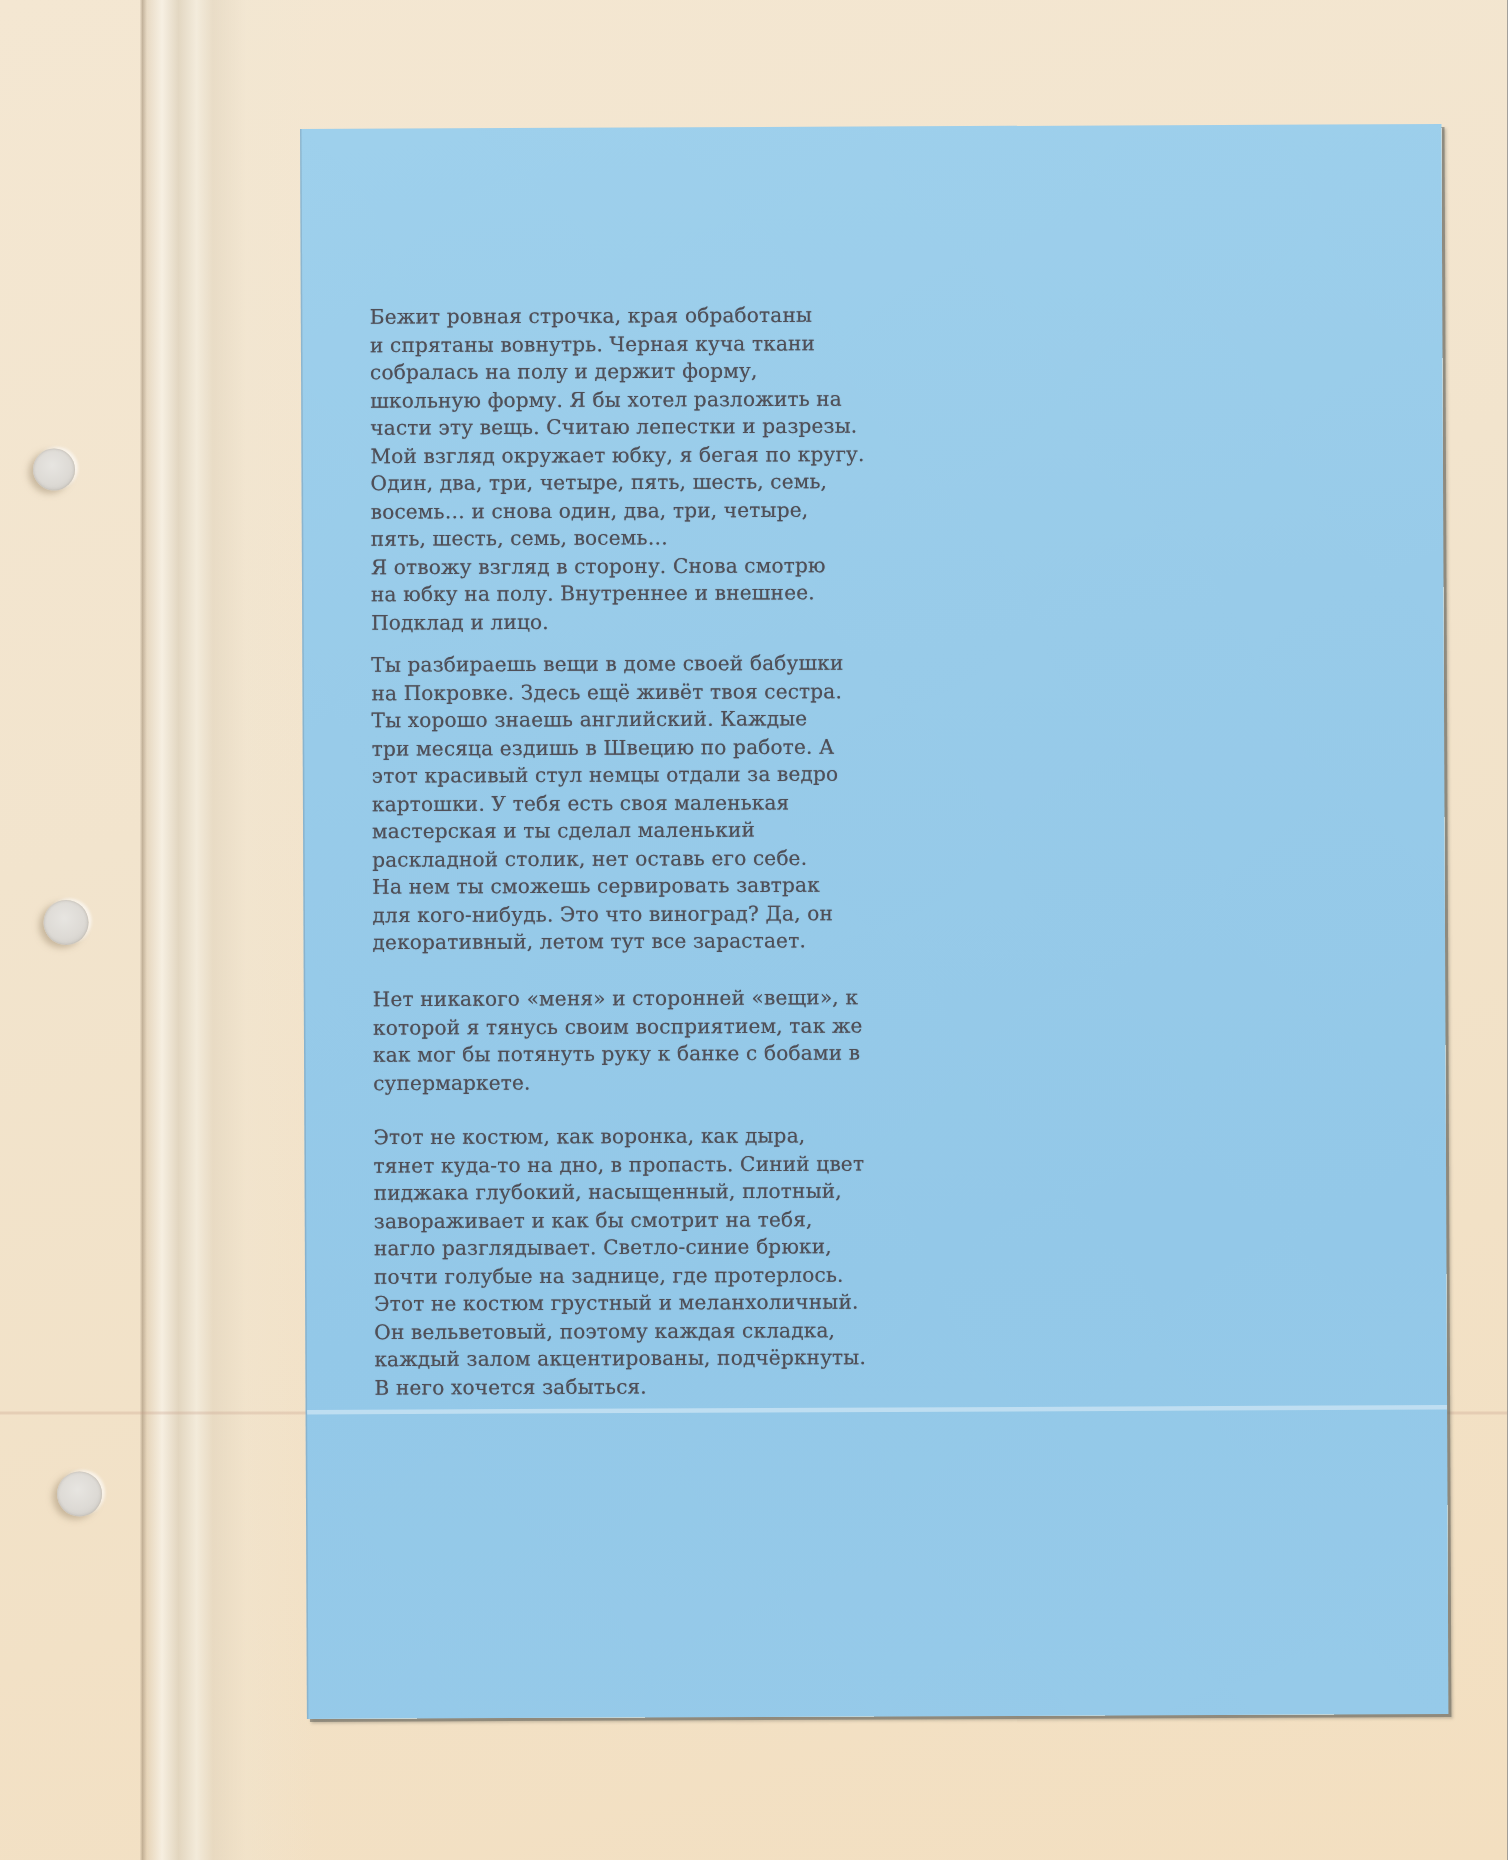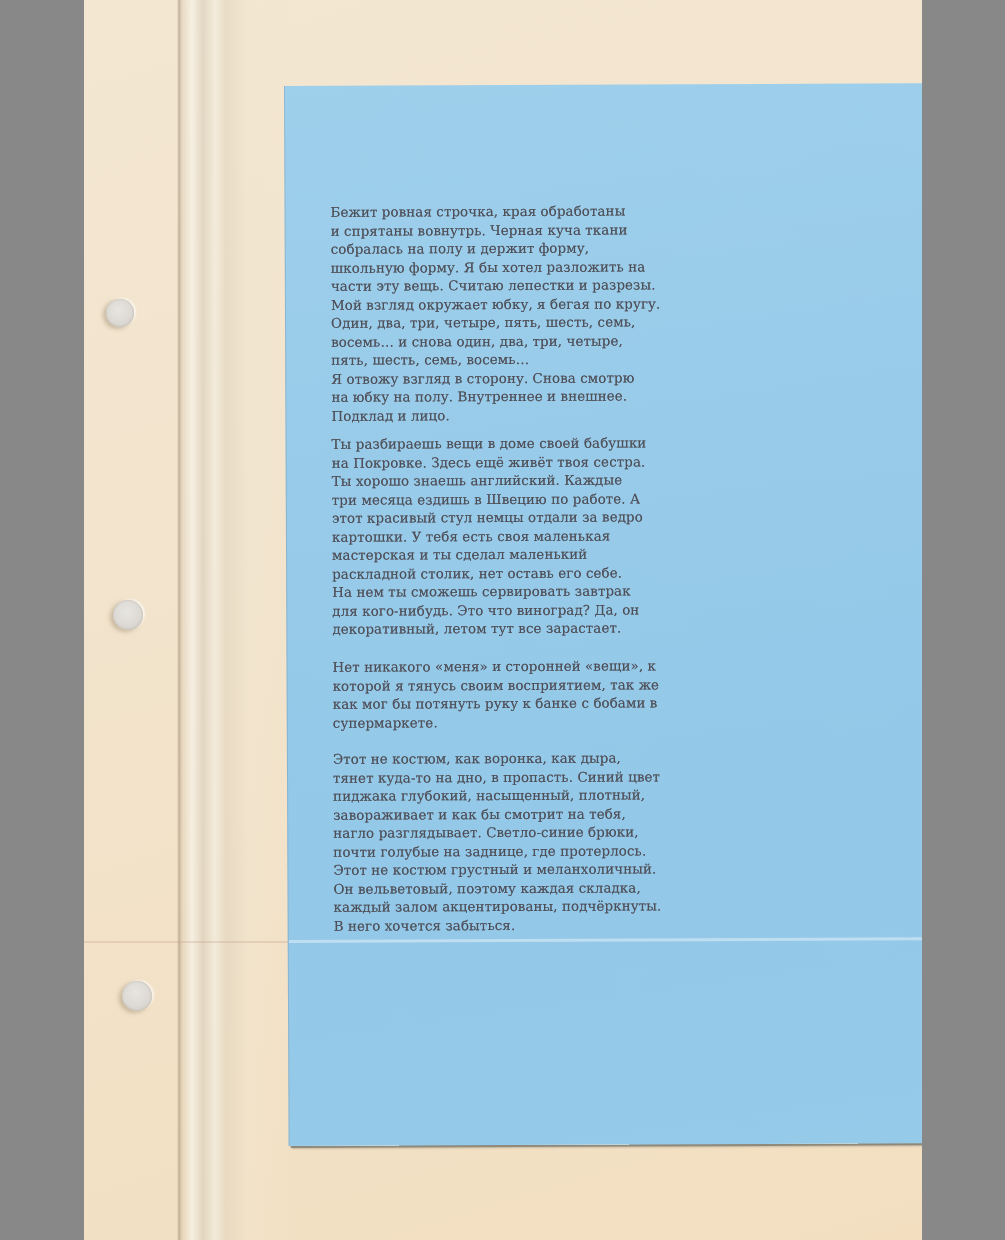--- a/index.html
+++ b/index.html
@@ -1,18 +1,18 @@
 <!DOCTYPE html>
 <html><head>
 <meta charset="utf-8">
 <style>
   html,body{margin:0;padding:0;background:#888;}
   .scan{
     position:relative;
-    width:838px;height:1240px;
+    width:1005px;height:1240px;
     margin:0 auto;
     overflow:hidden;
     background:linear-gradient(163deg,#f4e7d2 0%,#f2e4cd 38%,#f2e1c6 72%,#f3dfc0 100%);
     font-family:"DejaVu Serif", serif;
   }
   
   .spine{
     position:absolute;left:86px;top:0;width:140px;height:100%;
     background:linear-gradient(to right,
       rgba(0,0,0,0) 0px,

